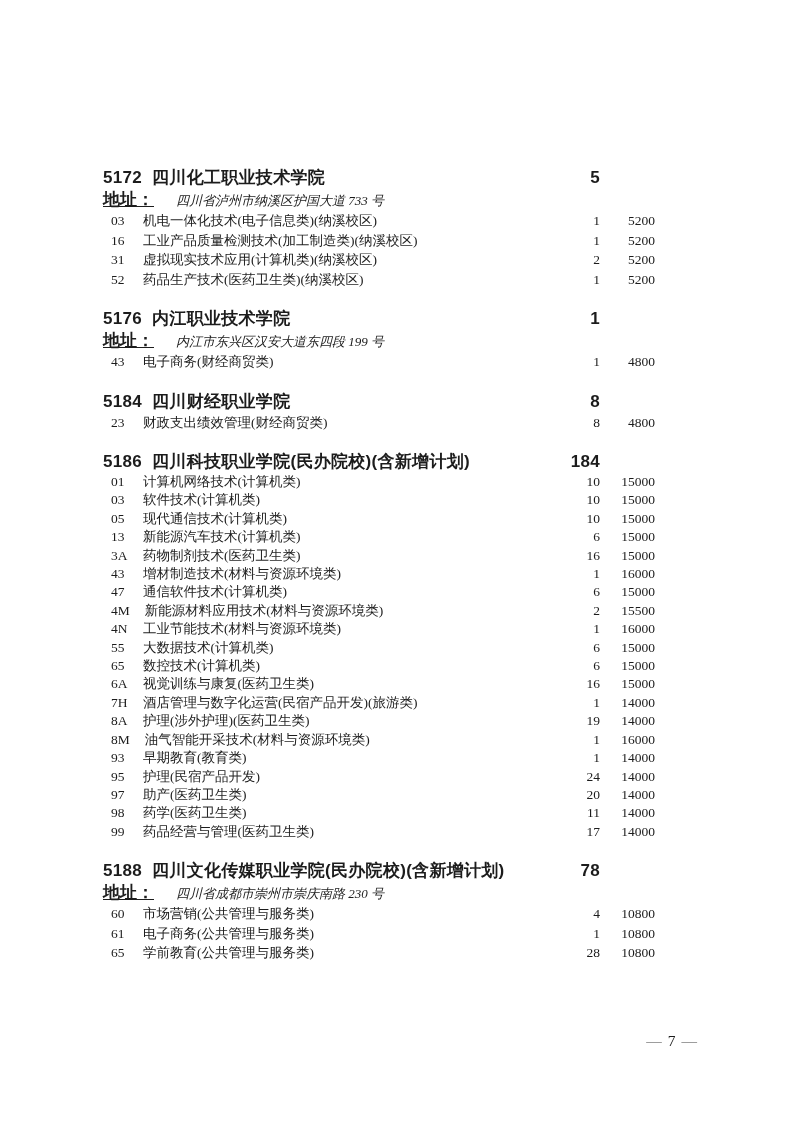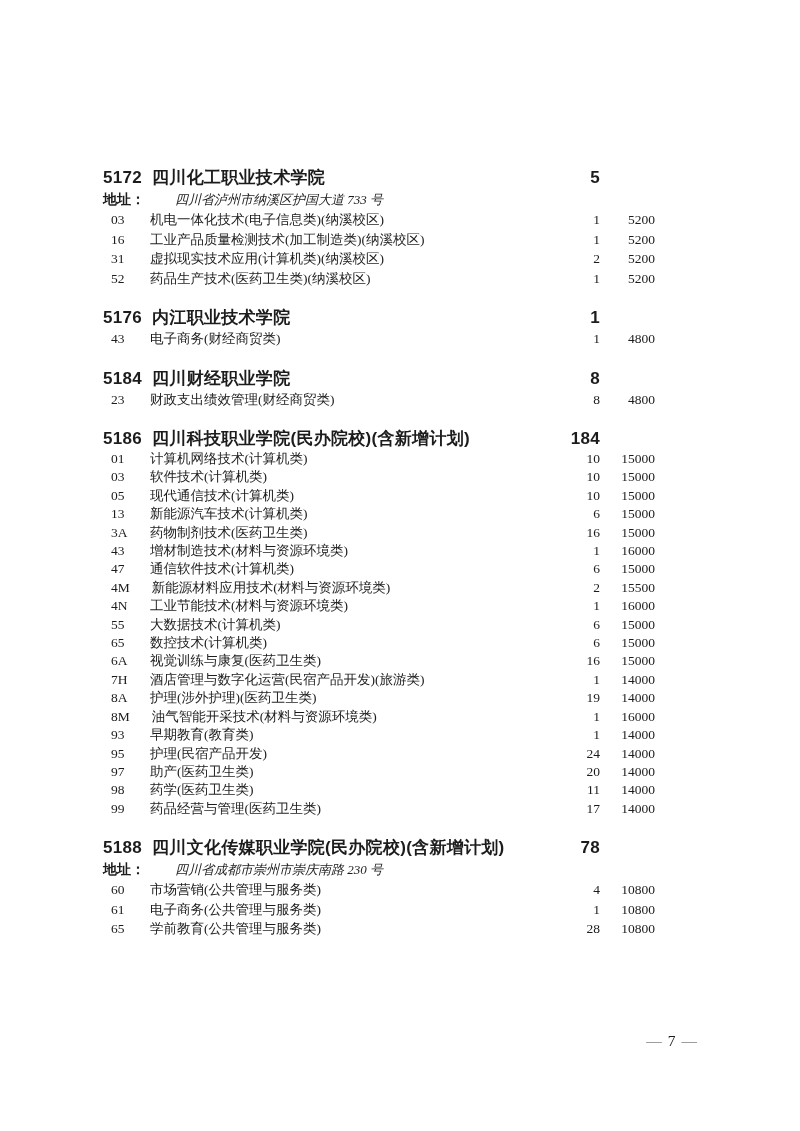--- a/index.html
+++ b/index.html
@@ -51,44 +51,45 @@
   .sec-address {
     position: relative;
     padding-left: 103px;
     font-size: 13px;
     line-height: 21px;
     white-space: nowrap;
   }
   .addr-label {
     font-family: "Liberation Sans", "DejaVu Sans", sans-serif;
     font-weight: bold;
-    font-size: 14px;
+    font-size: 17px;
     font-style: normal;
-    margin-right: 11px;
+    margin-right: 3px;
+    text-decoration: underline;
   }
   .addr-text {
     font-style: italic;
     font-family: "Liberation Serif", "DejaVu Serif", serif;
     margin-left: 19px;
   }
   .row {
     position: relative;
     padding-left: 111px;
     font-size: 13.5px;
     line-height: 19.5px;
     white-space: nowrap;
   }
   
   #sections section:nth-of-type(4) .row {
     line-height: 18.4px;
   }
   .row-code {
     display: inline-block;
     min-width: 17px;
-    margin-right: 22px;
+    margin-right: 15px;
   }
   .row-count {
     position: absolute;
     top: 0;
     right: 200px;
   }
   .row-fee {
     position: absolute;
     top: 0;
     right: 145px;
@@ -148,20 +149,23 @@
     <span class="row-fee">5200</span>
   </div>
 </div>
   </section>
 
   <section class="section">
     <div class="sec-header">
       <span class="sec-code">5176</span><span class="sec-name">内江职业技术学院</span>
       <span class="sec-total">1</span>
     </div>
+    <div class="sec-address">
+      <span class="addr-label">地址：</span><span class="addr-text">内江市东兴区汉安大道东四段 199 号</span>
+    </div>
     <div class="rows">
   <div class="row">
     <span class="row-code">43</span><span class="row-name">电子商务(财经商贸类)</span>
     <span class="row-count">1</span>
     <span class="row-fee">4800</span>
   </div>
 </div>
   </section>
 
   <section class="section">

